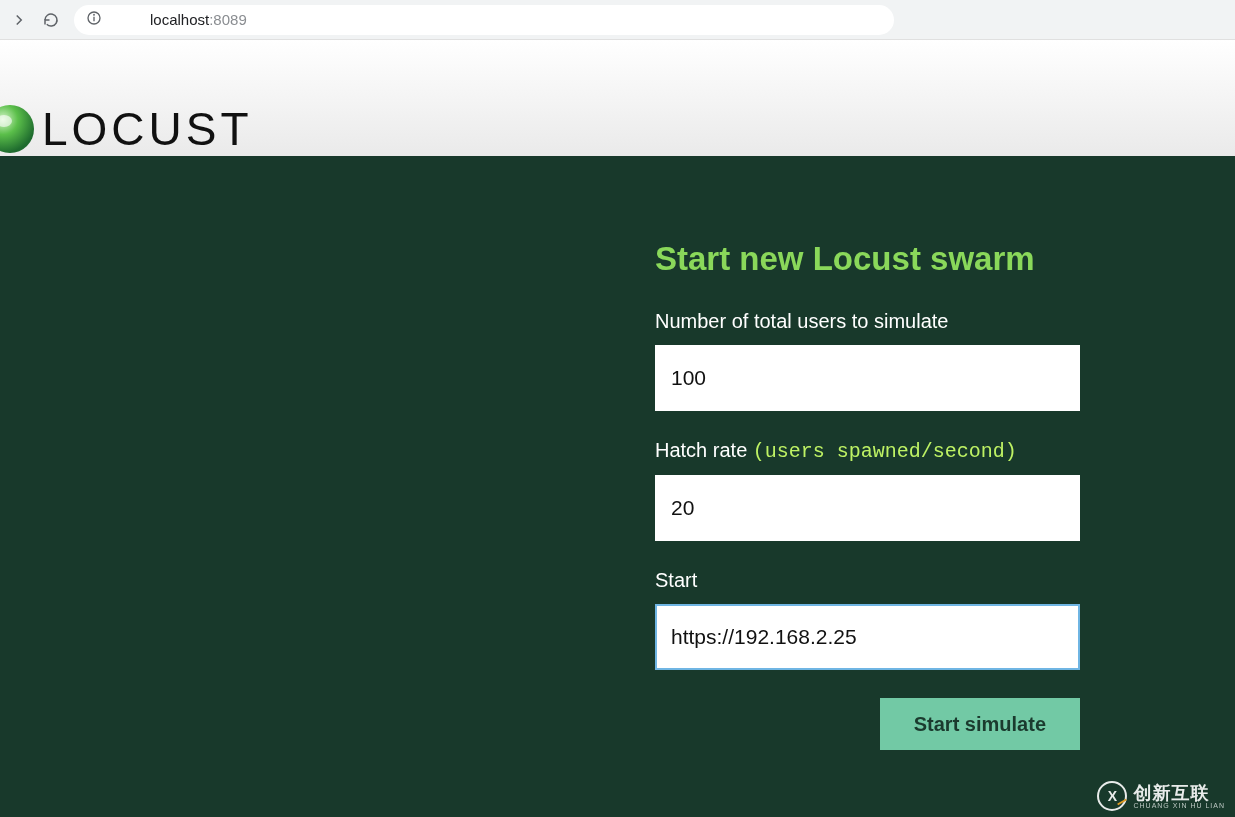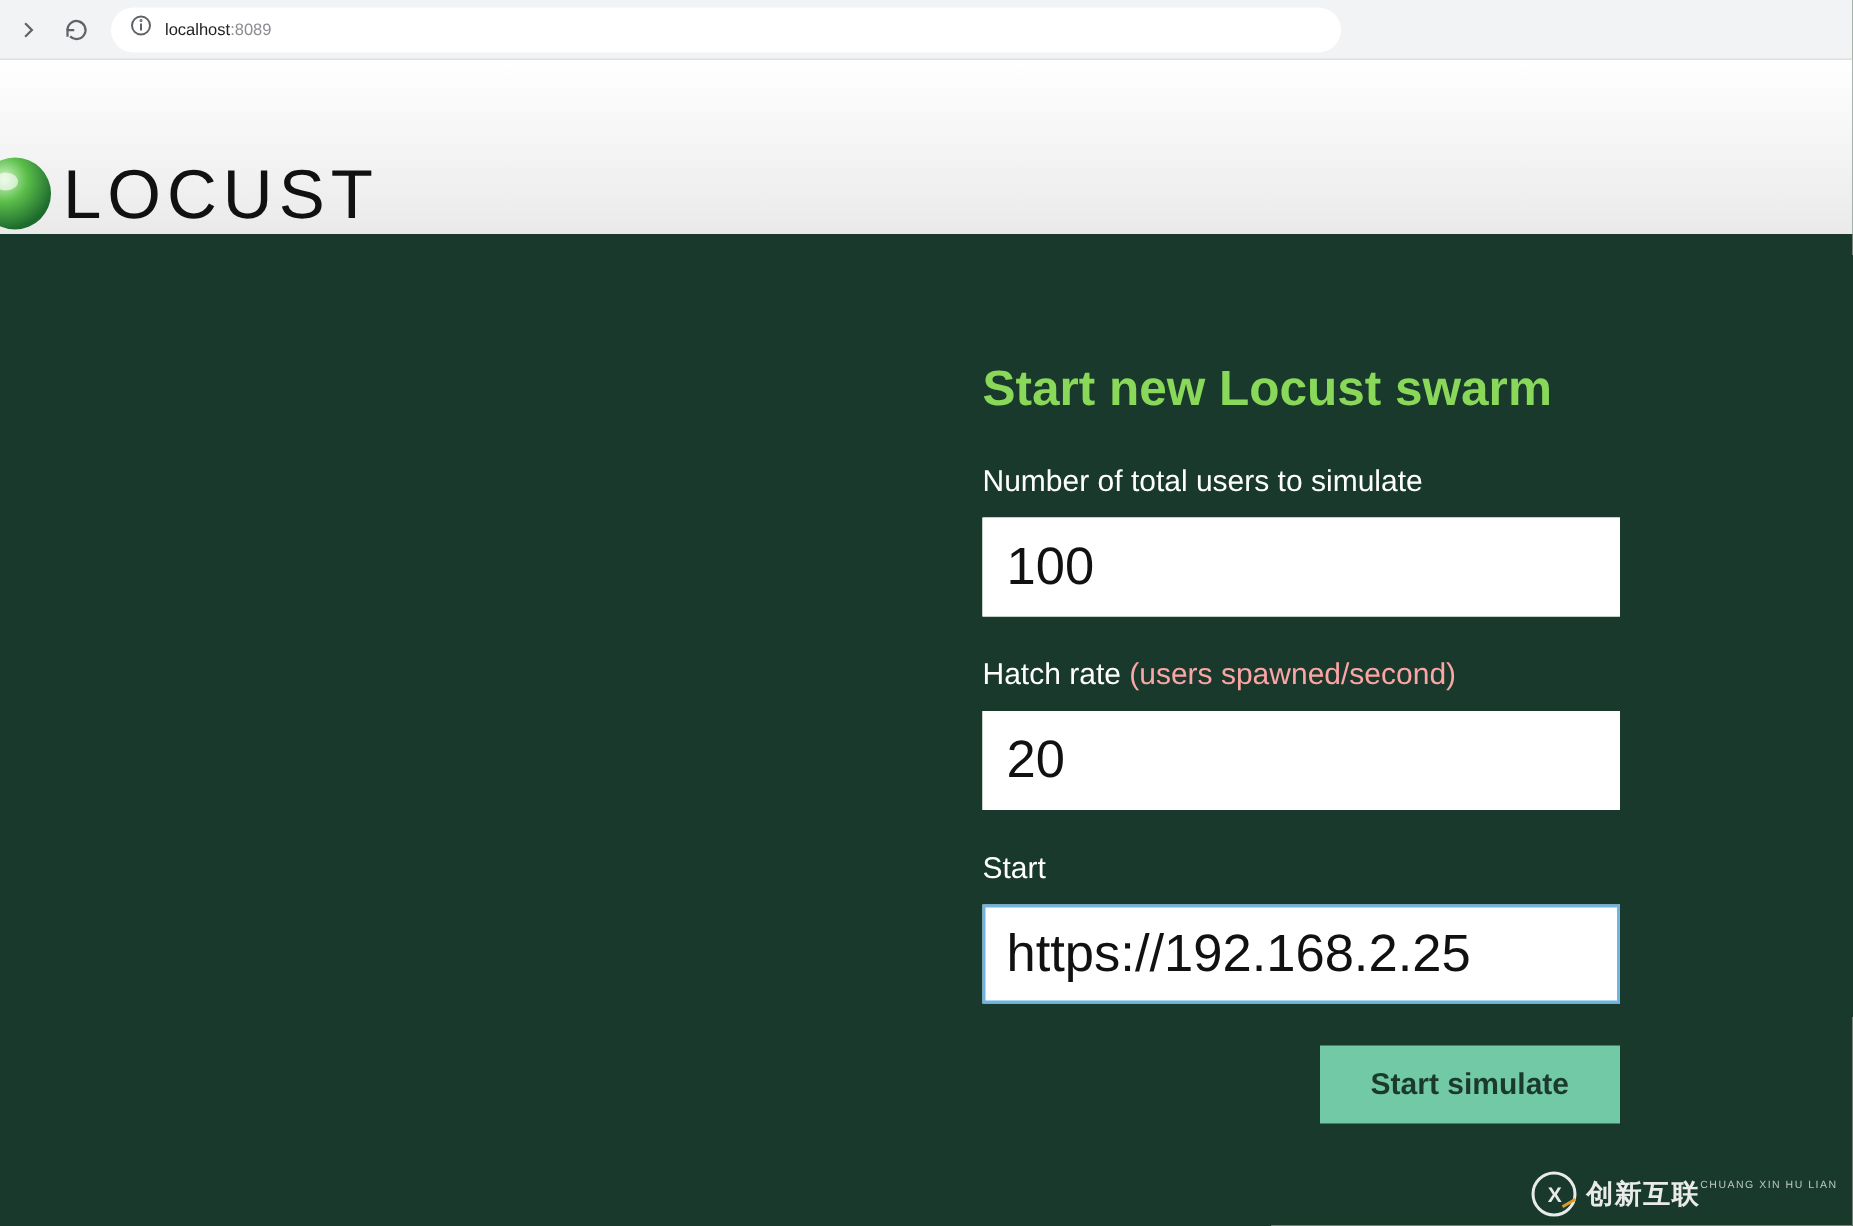--- a/index.html
+++ b/index.html
@@ -27,21 +27,21 @@
       border-radius: 20px;
       height: 30px;
       display: flex;
       align-items: center;
       padding: 0 12px;
       gap: 8px;
       flex: 0 0 auto;
       width: 820px;
       color: #5f6368;
     }
-    .address-text { font-size: 11px; }
+    .address-text { font-size: 15px; margin-left: 40px; }
     .addr-host { color: #202124; }
     .addr-port { color: #8a8d91; }
     .header {
       height: 116px;
       background: linear-gradient(to bottom, #ffffff 0%, #eaeaea 100%);
       display: flex;
       align-items: flex-end;
       padding-left: 0;
     }
     .logo-wrap {
@@ -79,27 +79,27 @@
       font-size: 33px;
       font-weight: bold;
       margin-bottom: 32px;
     }
     .label {
       color: #fff;
       font-size: 20px;
       margin-bottom: 12px;
       display: block;
     }
-    .label-hint { color: #fca5a5; }
+    .label-hint { color: #bef264; font-family: Liberation Mono, monospace; }
     .text-input {
       width: 425px;
       height: 66px;
       background: #fff;
       border: 2px solid #fff;
-      font-size: 35px;
+      font-size: 21px;
       padding: 0 14px;
       margin-bottom: 28px;
       color: #111;
       outline: none;
       font-family: Arial, sans-serif;
     }
     .text-input.focused {
       border: 2px solid #6fb5e3;
     }
     .submit-wrap {
@@ -139,21 +139,21 @@
       font-size: 14px;
     }
     .wm-icon::after {
       content: "";
       position: absolute;
       right: -2px; bottom: 6px;
       width: 10px; height: 2px;
       background: #f5a623;
       transform: rotate(-30deg);
     }
-    .wm-txt { display:flex; flex-direction: row; line-height:1; }
+    .wm-txt { display:flex; flex-direction: column; line-height:1; }
     .wm-big { font-size: 18px; font-weight: bold; letter-spacing: 1px; }
     .wm-small { font-size: 7px; letter-spacing: 1px; color: #cfd8d4; }
   </style>
 </head>
 <body>
 
 <div class="browser-bar">
   <span class="nav-icon">
     <svg viewBox="0 0 24 24" fill="none" stroke="#5f6368" stroke-width="2">
         <path d="M9 6l6 6-6 6"></path>

